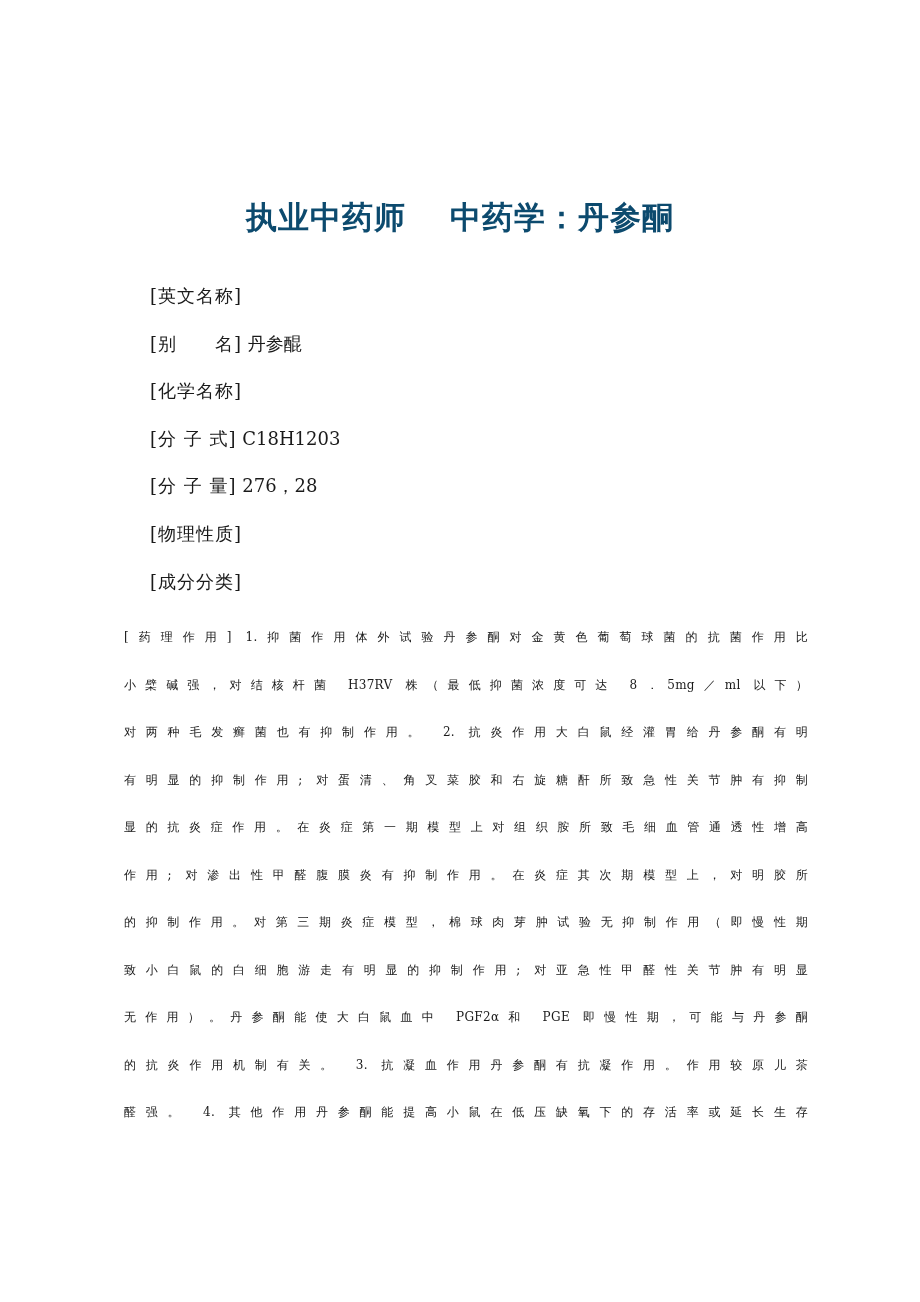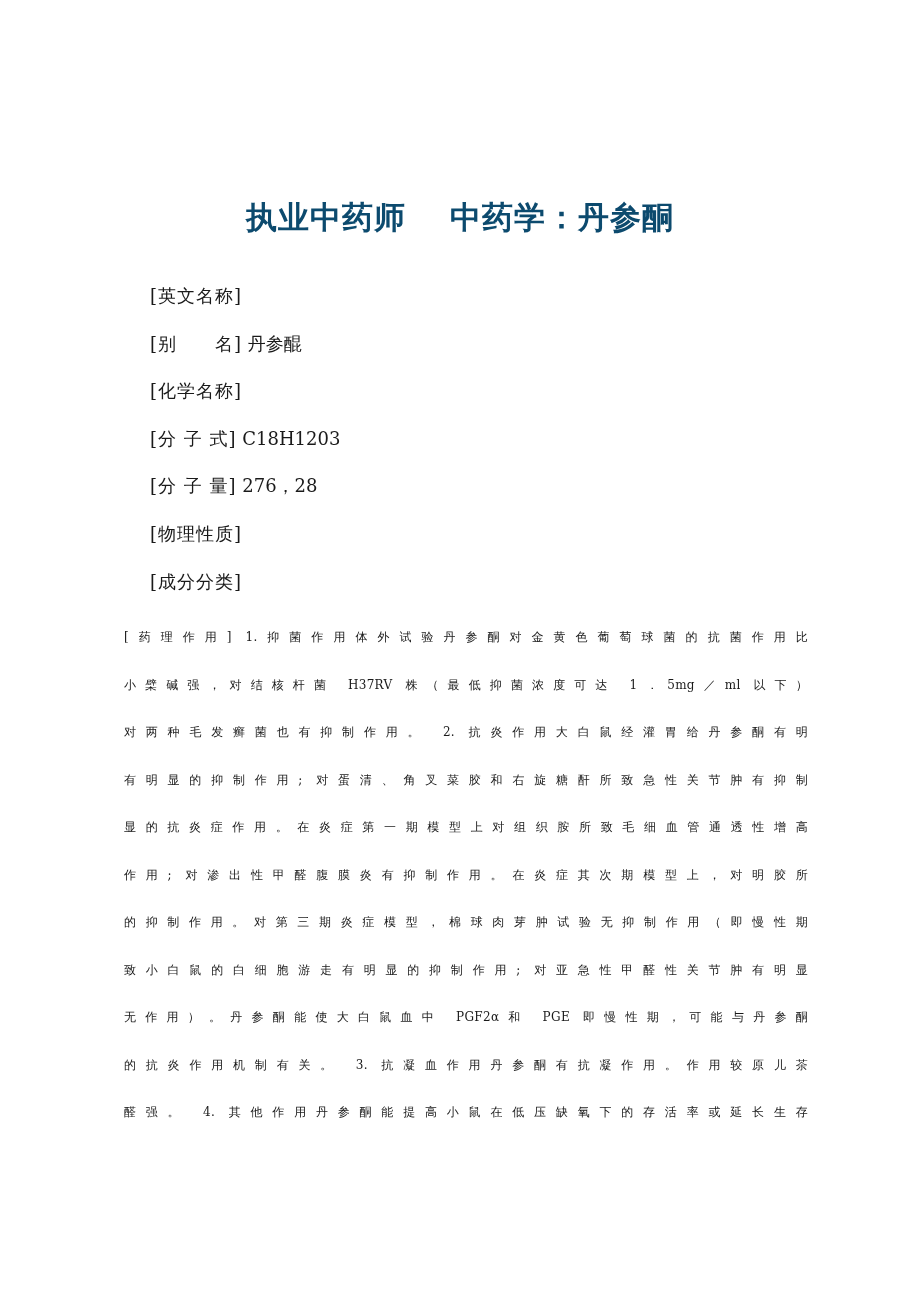--- a/index.html
+++ b/index.html
@@ -76,21 +76,21 @@
     <div class="field"><span class="field-label">[别　　名]</span><span> 丹参醌</span></div>
     <div class="field"><span class="field-label">[化学名称]</span><span></span></div>
     <div class="field"><span class="field-label">[分 子 式]</span><span> C18H1203</span></div>
     <div class="field"><span class="field-label">[分 子 量]</span><span> 276，28</span></div>
     <div class="field"><span class="field-label">[物理性质]</span><span></span></div>
     <div class="field"><span class="field-label">[成分分类]</span><span></span></div>
   </div>
 
   <div class="body-text">
     <span class="body-line">[药理作用] 1.抑菌作用体外试验丹参酮对金黄色葡萄球菌的抗菌作用比</span>
-    <span class="body-line">小檗碱强，对结核杆菌 H37RV 株（最低抑菌浓度可达 1．5mg／ml 以下）</span>
+    <span class="body-line">小檗碱强，对结核杆菌 H37RV 株（最低抑菌浓度可达 8．5mg／ml 以下）</span>
     <span class="body-line">对两种毛发癣菌也有抑制作用。 2. 抗炎作用大白鼠经灌胃给丹参酮有明</span>
     <span class="body-line">有明显的抑制作用; 对蛋清、角叉菜胶和右旋糖酐所致急性关节肿有抑制</span>
     <span class="body-line">显的抗炎症作用。在炎症第一期模型上对组织胺所致毛细血管通透性增高</span>
     <span class="body-line">作用; 对渗出性甲醛腹膜炎有抑制作用。在炎症其次期模型上，对明胶所</span>
     <span class="body-line">的抑制作用。对第三期炎症模型，棉球肉芽肿试验无抑制作用（即慢性期</span>
     <span class="body-line">致小白鼠的白细胞游走有明显的抑制作用; 对亚急性甲醛性关节肿有明显</span>
     <span class="body-line">无作用）。丹参酮能使大白鼠血中 PGF2α和 PGE 即慢性期，可能与丹参酮</span>
     <span class="body-line">的抗炎作用机制有关。 3. 抗凝血作用丹参酮有抗凝作用。作用较原儿茶</span>
     <span class="body-line">醛强。 4. 其他作用丹参酮能提高小鼠在低压缺氧下的存活率或延长生存</span>
   </div>

